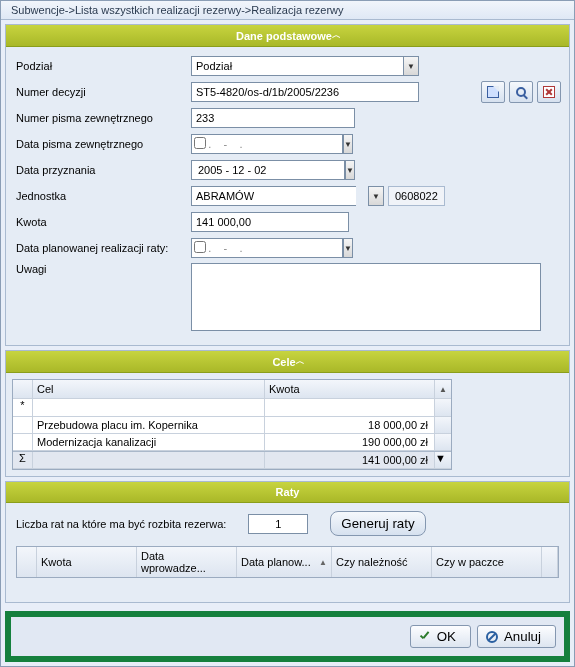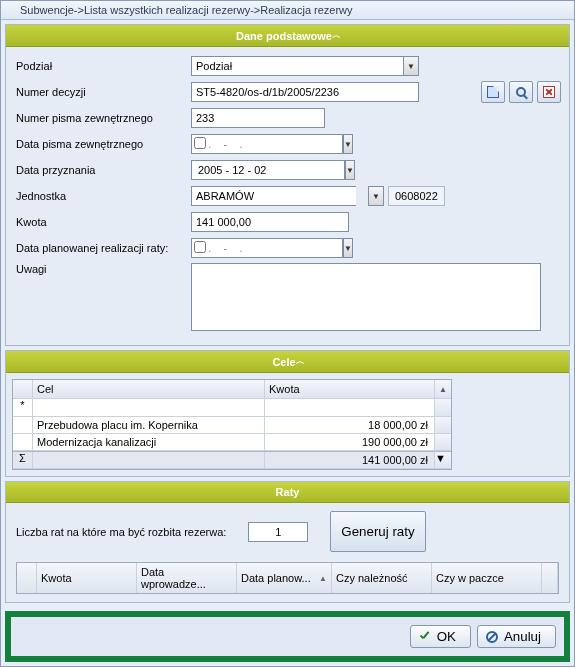--- a/index.html
+++ b/index.html
@@ -15,21 +15,21 @@
   .window {
     background: #e8eef8;
     border: 1px solid #8a9db5;
     width: 575px;
     height: 667px;
     display: flex;
     flex-direction: column;
   }
   .breadcrumb {
     background: linear-gradient(#f1f5fb, #dfe8f5);
-    padding: 3px 19px;
+    padding: 3px 10px;
     border-bottom: 1px solid #a9bad0;
     color: #2b3b50;
     flex-shrink: 0;
   }
   .content {
     padding: 4px;
     flex: 1;
     overflow: hidden;
     display: flex;
     flex-direction: column;
@@ -145,21 +145,21 @@
   .grid .c-kwota { width:170px; border-right:1px solid #c8d1dd; padding:2px 6px; text-align:right;}
   .grid .c-scroll { width:16px; background:linear-gradient(#f3f6fb,#dde5f0);}
   .grid-blank { height:18px; }
   .grid-head .cell { padding:3px 4px; }
   .grid-head .c-scroll { display:flex;align-items:center;justify-content:center;font-size:8px;color:#555;}
 
   
   .raty-body { padding:8px 10px; }
   .gen-btn {
     border:1px solid #8497b0; background:linear-gradient(#f5f8fc,#d6e1ef);
-    padding:12px 10px; border-radius:2px; cursor:pointer;
+    padding:4px 10px; border-radius:8px; cursor:pointer;
   }
   .raty-grid-head {
     display:flex; background:linear-gradient(#f3f6fb,#dde5f0);
     border:1px solid #9babc0; margin-top:10px;
   }
   .raty-grid-head > div {
     border-right:1px solid #c8d1dd; padding:3px 4px; display:flex; align-items:center; justify-content:space-between;
   }
   .sort-ico { font-size:8px; color:#666; }
   .rc-mark{width:20px;}
@@ -231,21 +231,21 @@
               </div>
             <div class="sq-btn">
                 <span class="icon-del"></span>
               </div>
           </div>
         </div>
 
         <div class="form-row">
           <label>Numer pisma zewnętrznego</label>
           <div class="ctrl">
-            <input type="text" style="width: 134px;" value="233">
+            <input type="text" style="width: 164px;" value="233">
           </div>
         </div>
 
         <div class="form-row">
           <label>Data pisma zewnętrznego</label>
           <div class="ctrl">
             <div class="date-wrap">
               <input type="checkbox" style="">
               <input type="text" class="date-empty" value="    .    -    ." style="">
               <div class="combo-btn">▼</div>

